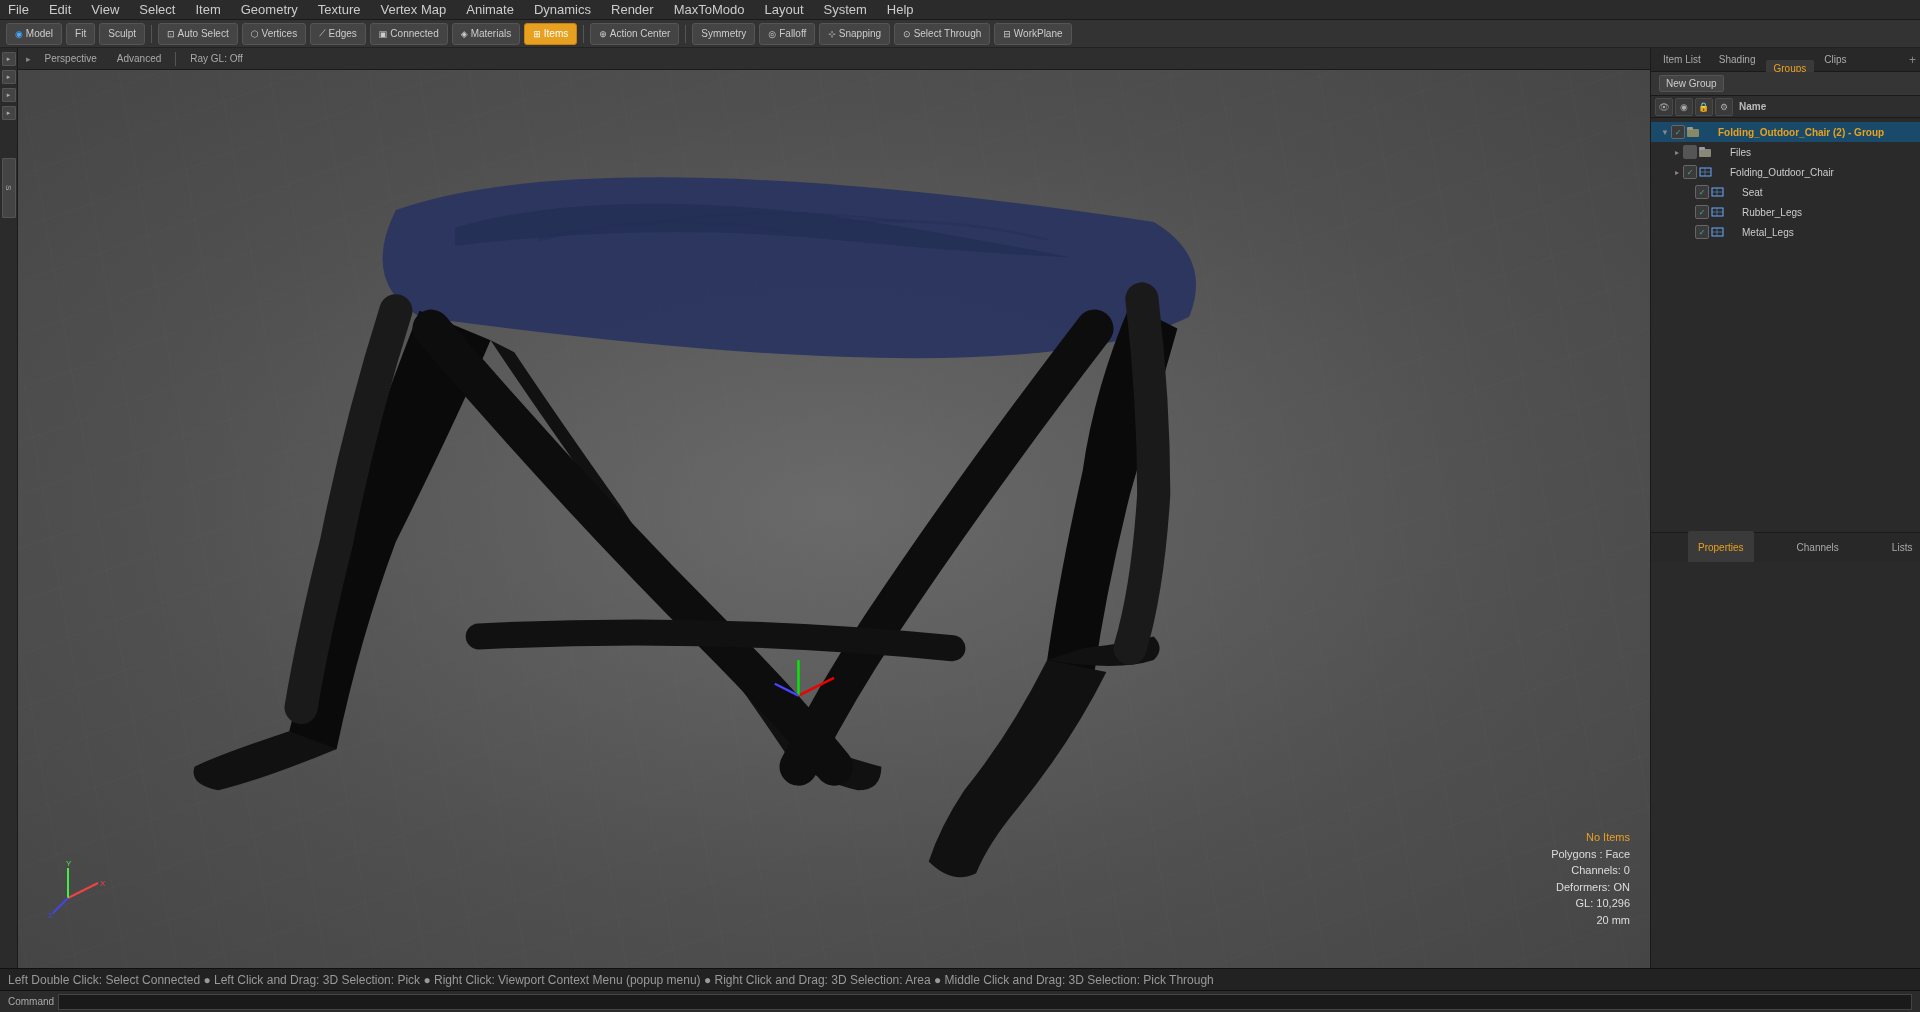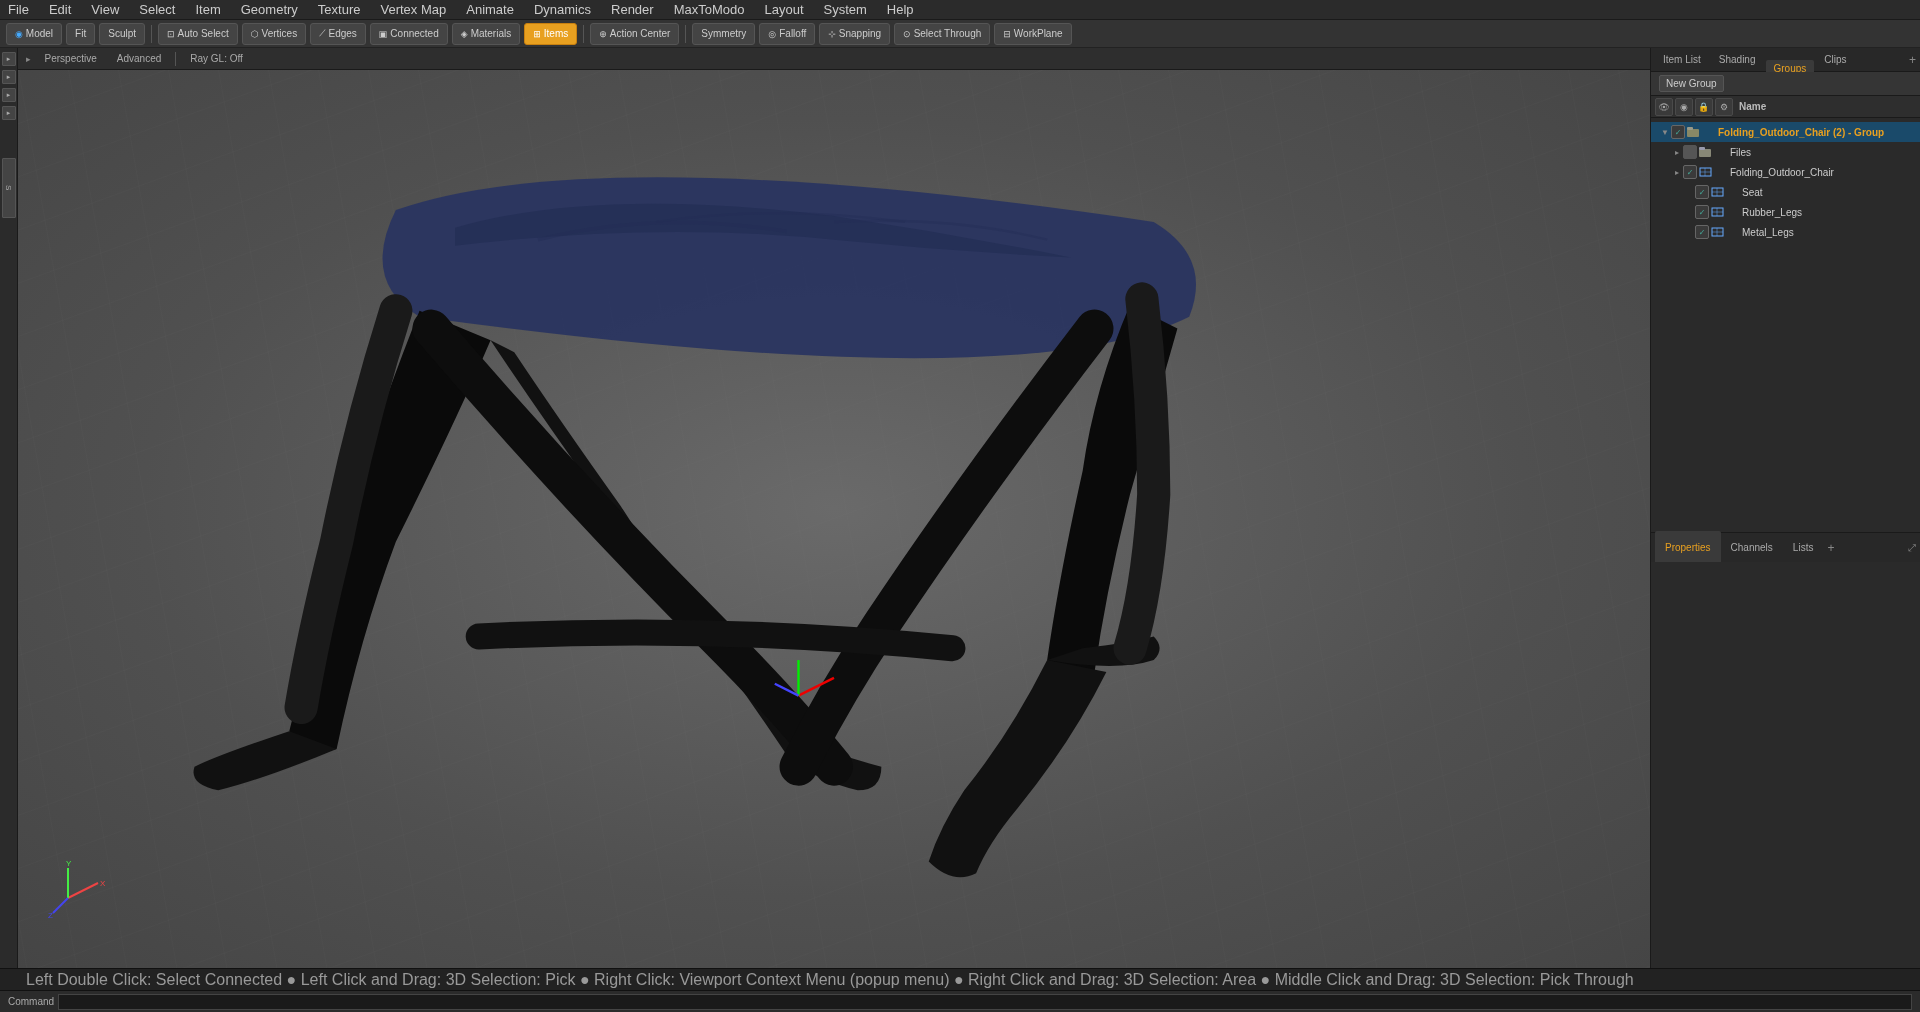--- a/index.html
+++ b/index.html
@@ -30,21 +30,21 @@
     
     .viewport { flex: 1; position: relative; background: #5a5a5a; overflow: hidden; }
     .viewport-canvas { width: 100%; height: 100%; background: radial-gradient(ellipse at center, #6a6a6a 0%, #505050 60%, #454545 100%); position: relative; }
 
     .viewport-info-bottom-right { position: absolute; bottom: 40px; right: 20px; text-align: right; }
     .info-line { font-size: 11px; color: #ddd; line-height: 1.5; }
     .info-line.orange { color: #e8a020; }
 
     
     .status-bar { height: 22px; background: #222; display: flex; align-items: center; padding: 0 8px; border-top: 1px solid #111; flex-shrink: 0; }
-    .status-text { font-size: 16px; color: #999; flex: 1; margin-left: 18px; }
+    .status-text { font-size: 12px; color: #999; flex: 1; }
 
     
     .command-bar { height: 22px; background: #2b2b2b; display: flex; align-items: center; padding: 0 8px; gap: 4px; border-top: 1px solid #111; flex-shrink: 0; }
     .command-label { font-size: 10px; color: #aaa; }
     .command-input { flex: 1; background: #1a1a1a; border: 1px solid #444; height: 16px; color: #ccc; font-size: 10px; padding: 0 4px; }
 
     
     .right-panel { width: 270px; background: #2e2e2e; display: flex; flex-direction: column; border-left: 1px solid #1a1a1a; flex-shrink: 0; }
 
     
@@ -68,21 +68,21 @@
     .tree-item.selected { background: #1a4a6a; }
     .tree-indent { width: 12px; flex-shrink: 0; }
     .tree-expand { width: 12px; height: 12px; display: flex; align-items: center; justify-content: center; font-size: 8px; color: #888; cursor: pointer; }
     .tree-check { width: 14px; height: 14px; border: 1px solid #666; background: #3a3a3a; border-radius: 2px; display: flex; align-items: center; justify-content: center; font-size: 8px; color: #4a9; cursor: pointer; flex-shrink: 0; }
     .tree-label { font-size: 10px; color: #ccc; flex: 1; overflow: hidden; text-overflow: ellipsis; white-space: nowrap; padding-left: 15px; }
     .tree-label.group { color: #e8a020; }
     .tree-label.bold { font-weight: bold; }
 
     
     .bottom-panel { height: 30px; background: #282828; display: flex; align-items: center; padding: 0 4px; border-top: 1px solid #1a1a1a; }
-    .bottom-tab { padding: 11px 10px; font-size: 10px; cursor: pointer; color: #aaa; border-radius: 2px; }
+    .bottom-tab { padding: 11px 10px; font-size: 10px; cursor: pointer; color: #aaa; border-radius: 2px; margin-left: 33px; }
     .bottom-tab.active { background: #3a3a3a; color: #e8a020; }
     .bottom-tab-add { color: #888; cursor: pointer; font-size: 12px; margin-left: 4px; }
     .bottom-expand { margin-left: auto; color: #888; cursor: pointer; font-size: 10px; }
 
     
     .viewport-controls { position: absolute; top: 4px; right: 4px; display: flex; gap: 3px; }
     .vc-btn { width: 18px; height: 18px; background: rgba(50,50,50,0.7); border: 1px solid #555; border-radius: 2px; cursor: pointer; display: flex; align-items: center; justify-content: center; font-size: 9px; color: #aaa; }
   </style>
 </head>
 <body>
@@ -241,20 +241,28 @@
 
         <path d="M 300 480 Q 500 470 700 490" stroke="#111" stroke-width="22" fill="none" stroke-linecap="round"></path>
 
         <g transform="translate(570 530)">
           <line x1="0" y1="0" x2="30" y2="-15" stroke="#e00" stroke-width="2"></line>
           <line x1="0" y1="0" x2="0" y2="-30" stroke="#0e0" stroke-width="2"></line>
           <line x1="0" y1="0" x2="-20" y2="-10" stroke="#44f" stroke-width="2"></line>
         </g>
       </svg>
 
+      <div class="viewport-info-bottom-right">
+        <div class="info-line orange">No Items</div>
+        <div class="info-line">Polygons : Face</div>
+        <div class="info-line">Channels: 0</div>
+        <div class="info-line">Deformers: ON</div>
+        <div class="info-line">GL: 10,296</div>
+        <div class="info-line">20 mm</div>
+      </div>
 
       <svg style="position:absolute;bottom:50px;left:30px;width:60px;height:60px;">
         <line x1="20" y1="40" x2="50" y2="25" stroke="#e44" stroke-width="2"></line>
         <line x1="20" y1="40" x2="20" y2="10" stroke="#4e4" stroke-width="2"></line>
         <line x1="20" y1="40" x2="5" y2="55" stroke="#44e" stroke-width="2"></line>
         <text x="52" y="28" font-size="8" fill="#e44">X</text>
         <text x="18" y="8" font-size="8" fill="#4e4">Y</text>
         <text x="0" y="60" font-size="8" fill="#44e">Z</text>
       </svg>
     </div>

